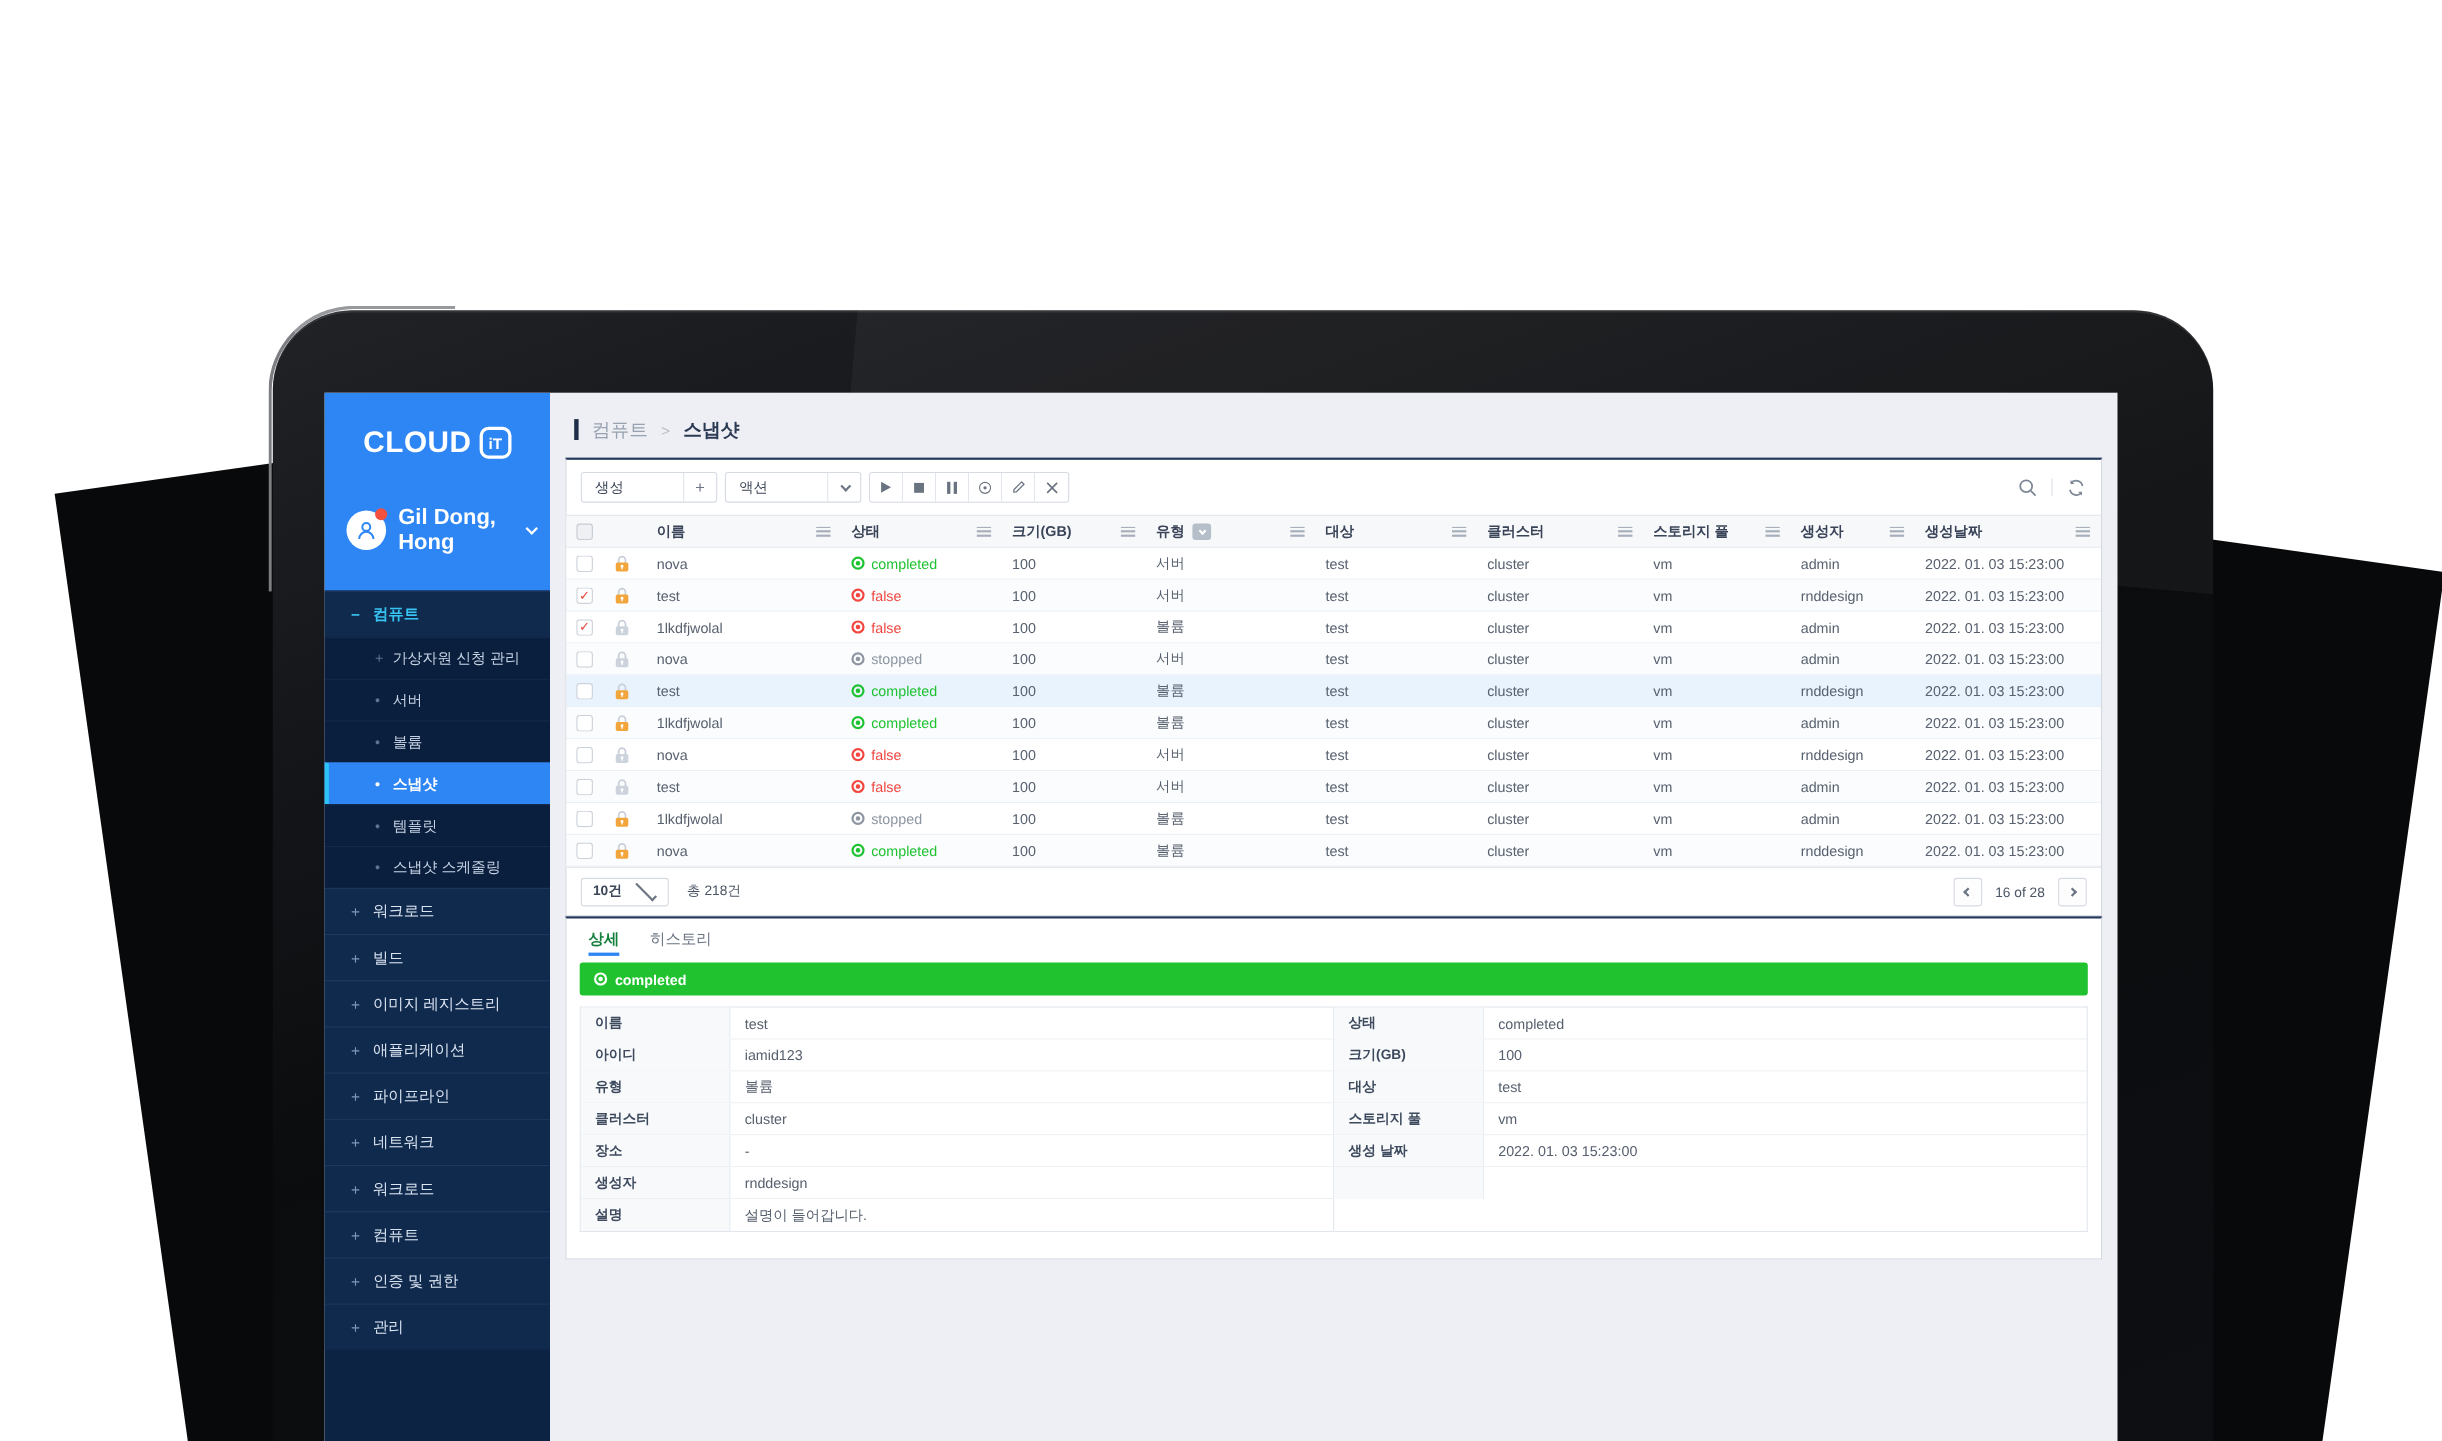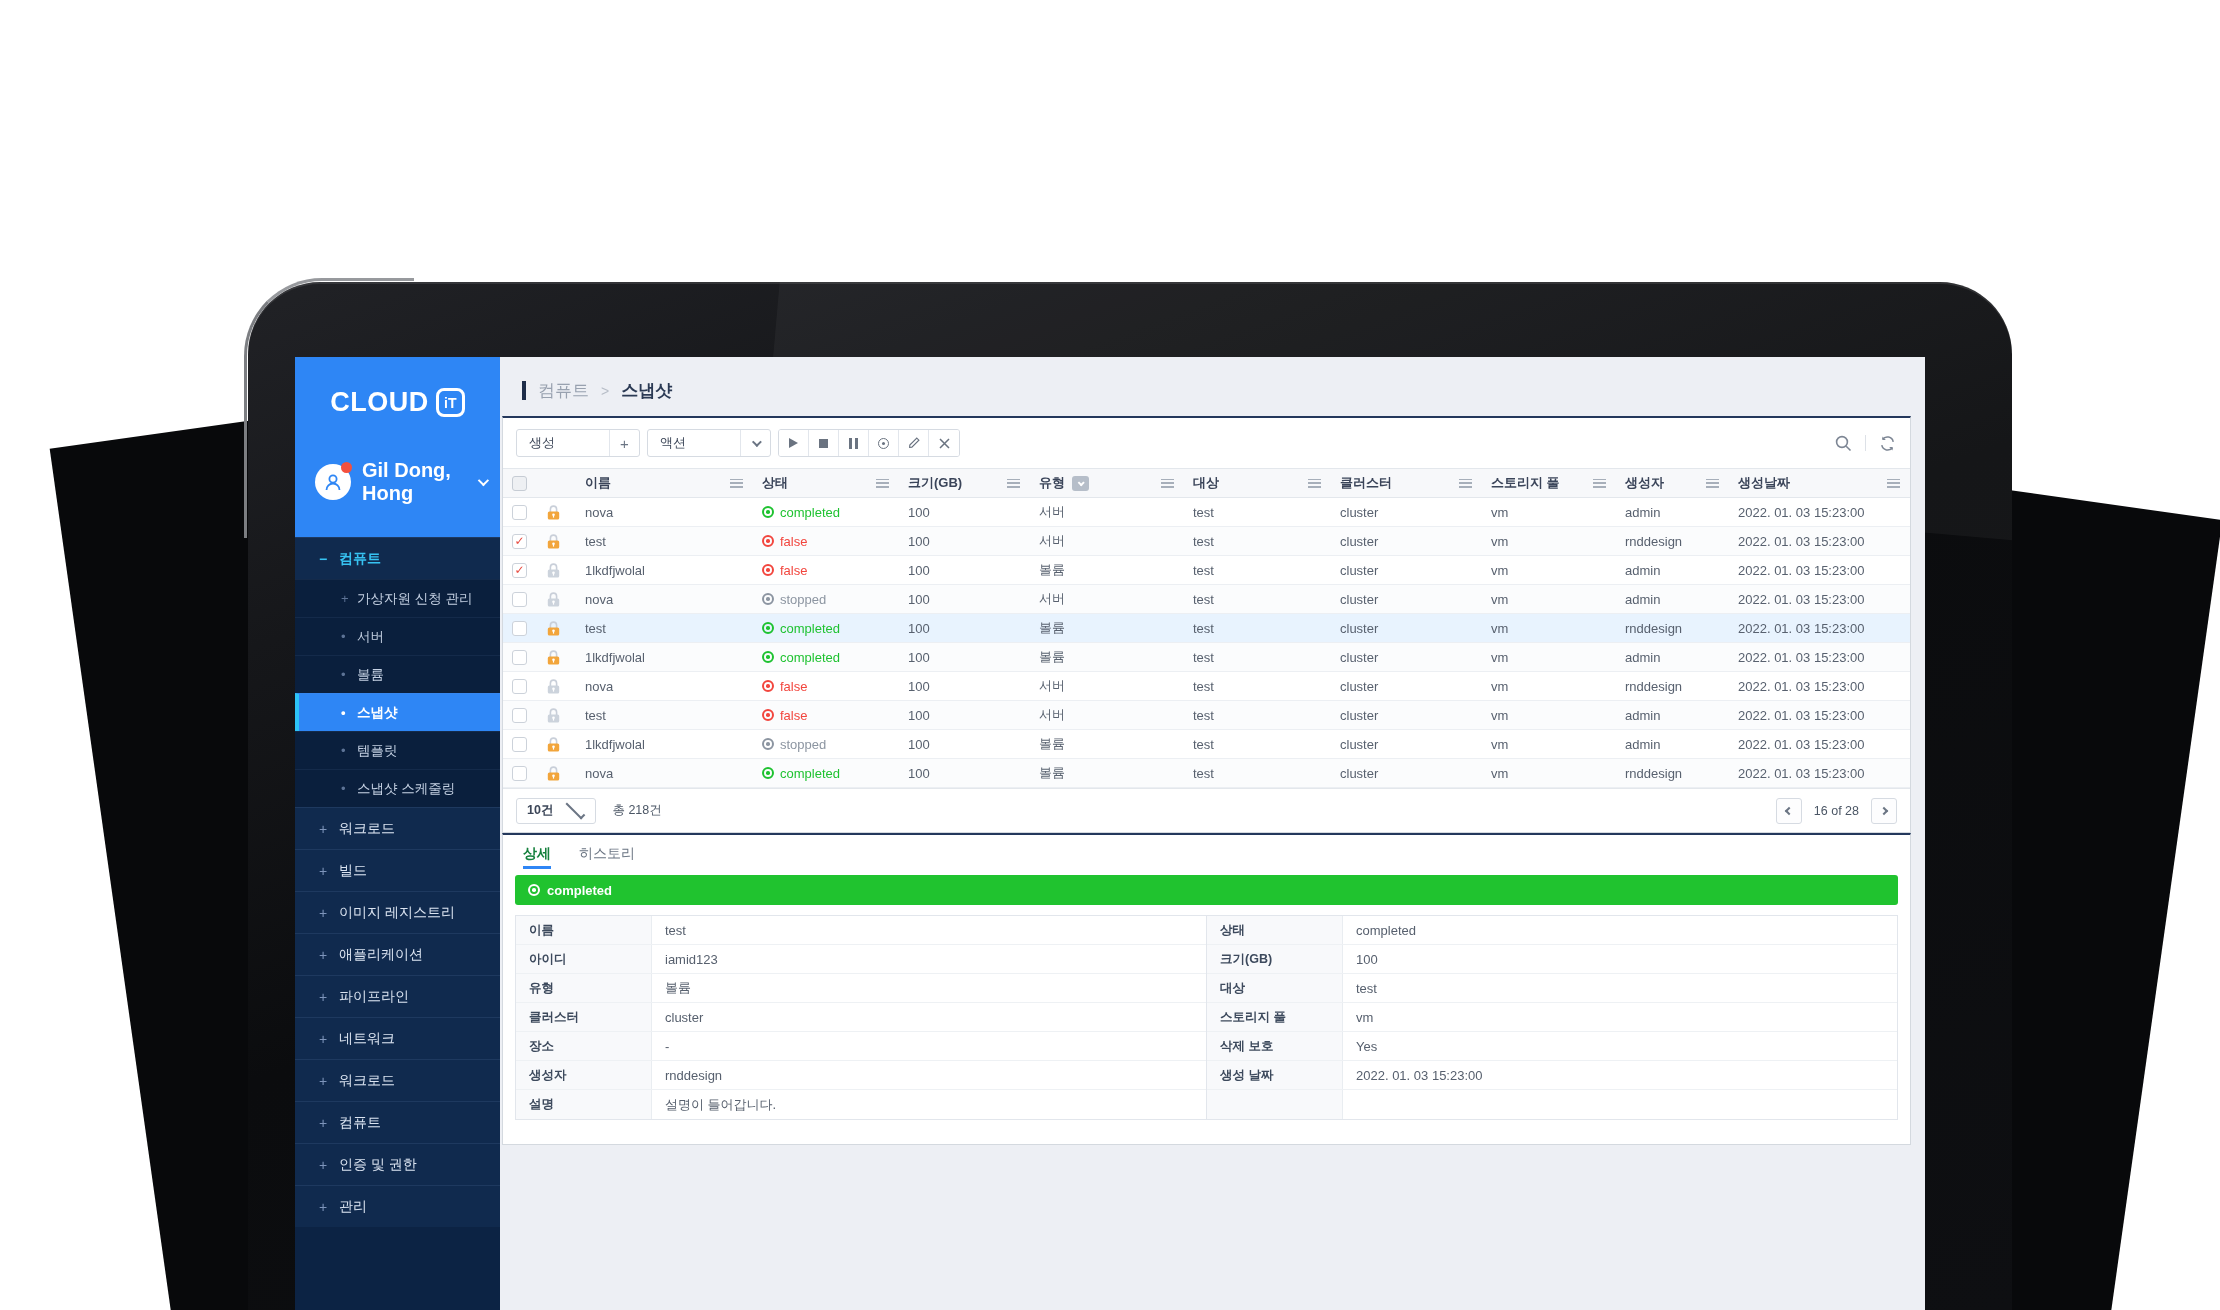--- a/index.html
+++ b/index.html
@@ -56,21 +56,21 @@
   .m-sub.active .blt { color:#fff; }
 
   
   .content { position:absolute; left:205px; top:0; right:0; bottom:0; }
   .breadcrumb { position:absolute; left:22px; top:22px; display:flex; align-items:center; }
   .bc-bar { width:4px; height:19px; background:#1e2d49; margin-right:12px; }
   .bc-parent { color:#98a1af; font-size:17px; }
   .bc-sep { color:#b7bdc7; font-size:14px; margin:0 12px; }
   .bc-current { color:#2b3a54; font-size:17px; font-weight:700; }
 
-  .panel { position:absolute; left:2px; right:14px; background:#fff;
+  .panel { position:absolute; left:14px; right:14px; background:#fff;
     border:1px solid #d4d9df; border-top:2px solid #24385c; }
   .table-panel { top:59px; height:417px; }
   .detail-panel { top:476px; height:312px; }
 
   
   .toolbar { height:50px; display:flex; align-items:center; padding:0 13px; }
   .dd-btn { display:flex; align-items:center; height:28px; border:1px solid #d6dbe2;
     border-radius:3px; background:#fff; margin-right:7px; }
   .dd-label { padding:0 12px; font-size:13px; color:#3c4658; min-width:92px; }
   .dd-aux { width:30px; height:100%; border-left:1px solid #e2e6ec; display:flex;
@@ -750,24 +750,20 @@
               </div>
               <div class="drow">
                 <div class="dlabel">대상</div>
                 <div class="dval">test</div>
               </div>
               <div class="drow">
                 <div class="dlabel">스토리지 풀</div>
                 <div class="dval">vm</div>
               </div>
               <div class="drow">
-                <div class="dlabel">삭제 보호</div>
-                <div class="dval">Yes</div>
-              </div>
-              <div class="drow">
                 <div class="dlabel">생성 날짜</div>
                 <div class="dval">2022. 01. 03  15:23:00</div>
               </div>
               <div class="drow">
                 <div class="dlabel"></div>
                 <div class="dval"></div>
               </div>
             </div>
         </div>
       </section>

